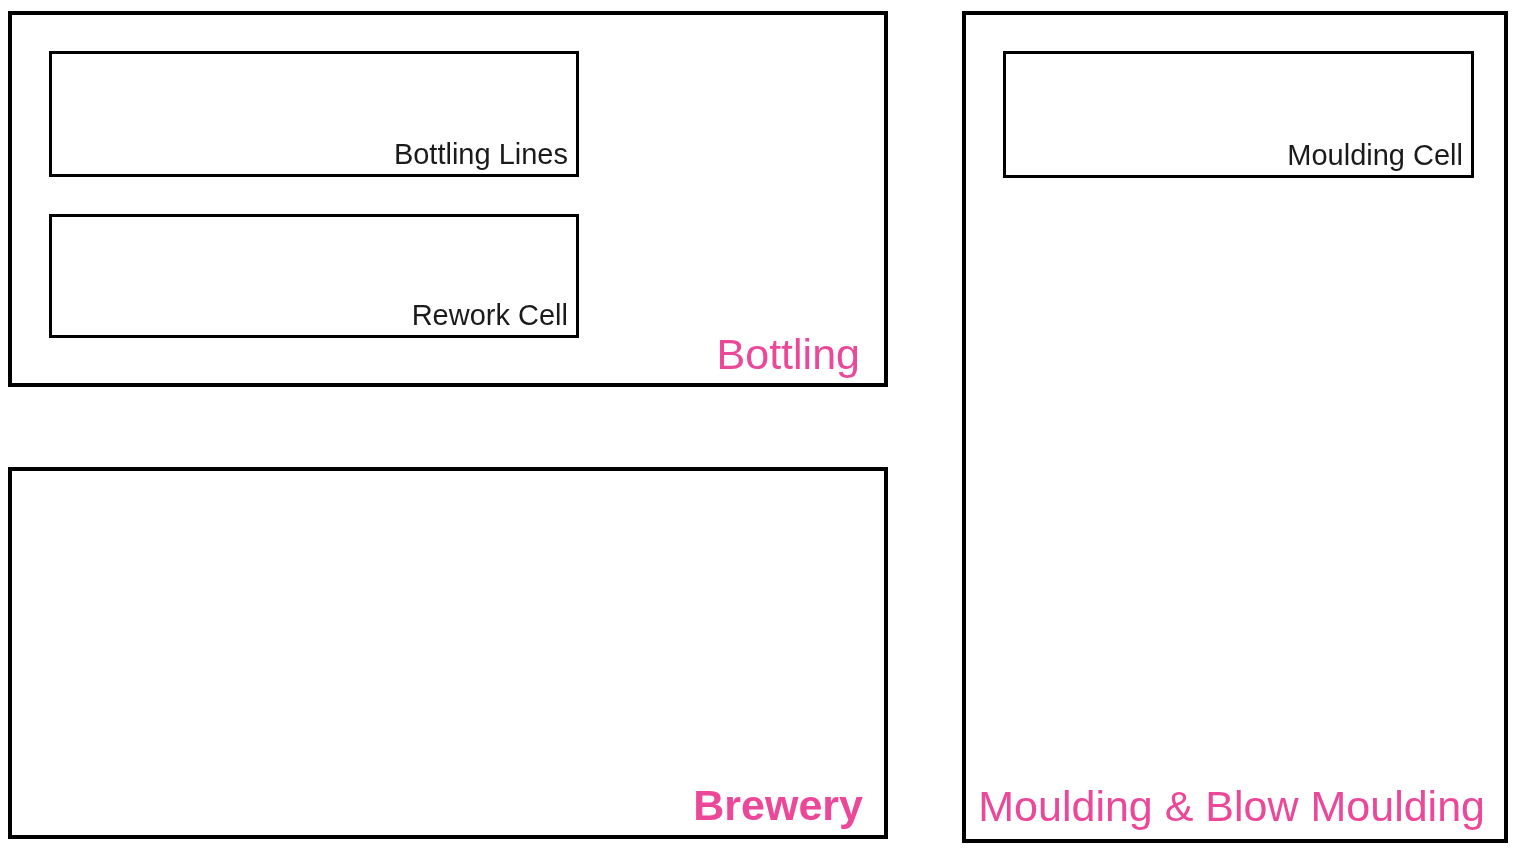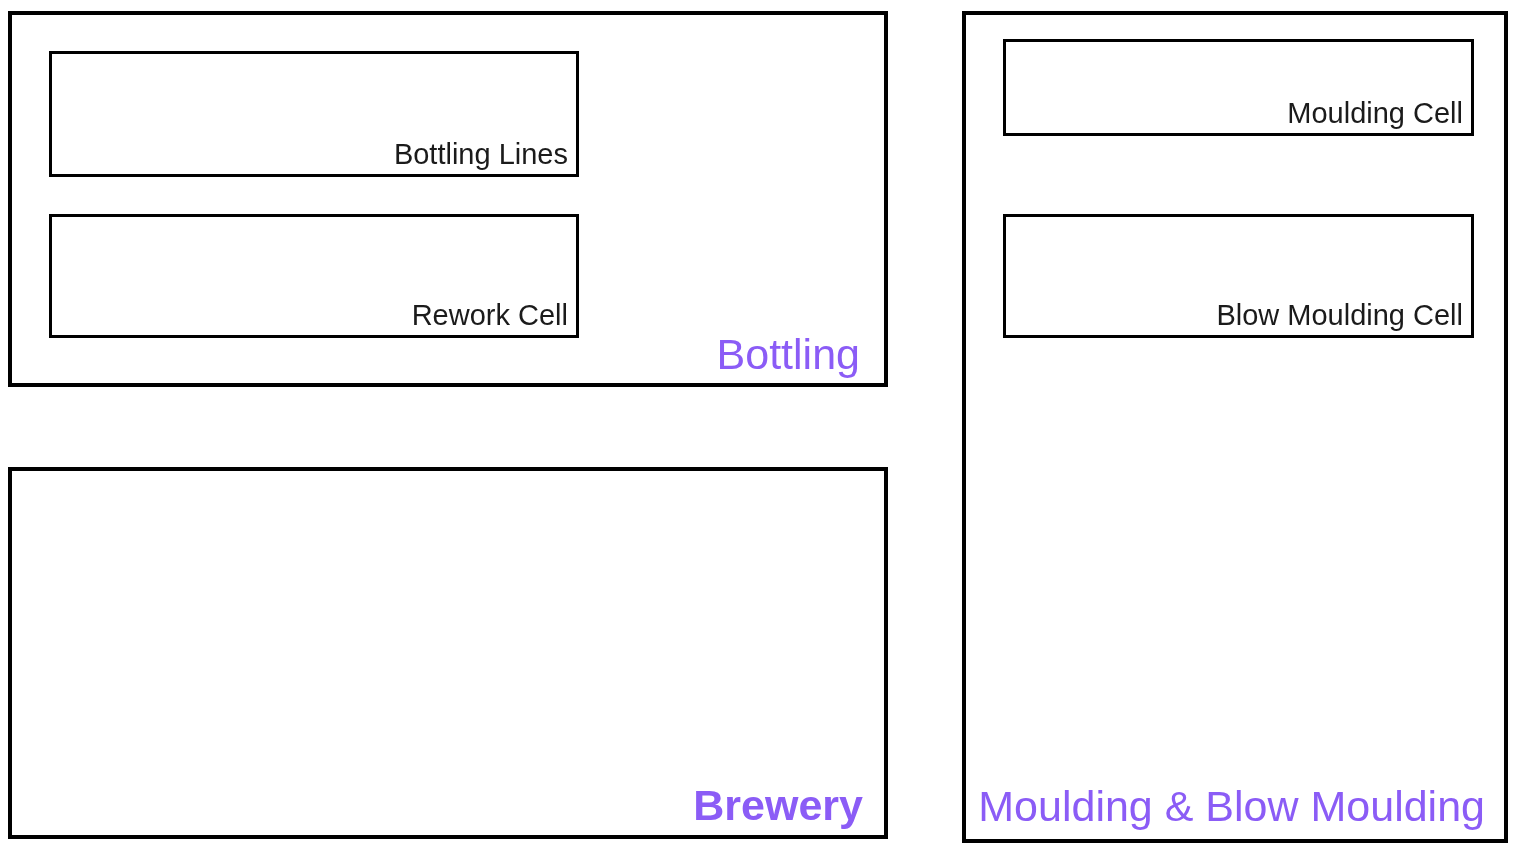--- a/index.html
+++ b/index.html
@@ -27,35 +27,35 @@
   .cell {
     position: absolute;
     background: #ffffff;
     border: 3px solid #000000;
     display: flex;
     align-items: flex-end;
     justify-content: flex-end;
   }
   #cell-bottling-lines     { left: 37px; top: 36px;  width: 530px; height: 126px; }
   #cell-rework             { left: 37px; top: 199px; width: 530px; height: 124px; padding-left: 15px; }
-  #cell-moulding           { left: 37px; top: 24px;  width: 471px; height: 97px; }
+  #cell-moulding           { left: 37px; top: 36px;  width: 471px; height: 127px; }
   #cell-blow-moulding      { left: 37px; top: 199px; width: 471px; height: 124px; }
 
   .cell-label {
     font-size: 29px;
     line-height: 1.15;
     color: #1b1b1b;
     padding: 0 8px 3px 8px;
     white-space: nowrap;
   }
   .area-label {
     position: absolute;
     font-size: 43px;
     line-height: 1.1;
-    color: #8b5cf6;
+    color: #ec4899;
     white-space: nowrap;
   }
   #area-bottling .area-label { right: 24px; bottom: 5px; }
   #area-brewery  .area-label { right: 21px; bottom: 6px; }
   #area-moulding .area-label { right: 19px; bottom: 9px; }
 </style>
 </head>
 <body>
 
 <div class="canvas">
@@ -71,19 +71,16 @@
   </div>
 
   <div class="area" id="area-brewery">
     <span class="area-label">Brewery</span>
   </div>
 
   <div class="area" id="area-moulding">
     <div class="cell" id="cell-moulding">
       <span class="cell-label">Moulding Cell</span>
     </div>
-    <div class="cell" id="cell-blow-moulding">
-      <span class="cell-label">Blow Moulding Cell</span>
-    </div>
     <span class="area-label">Moulding &amp; Blow Moulding</span>
   </div>
 
 </div>
 
 </body></html>

